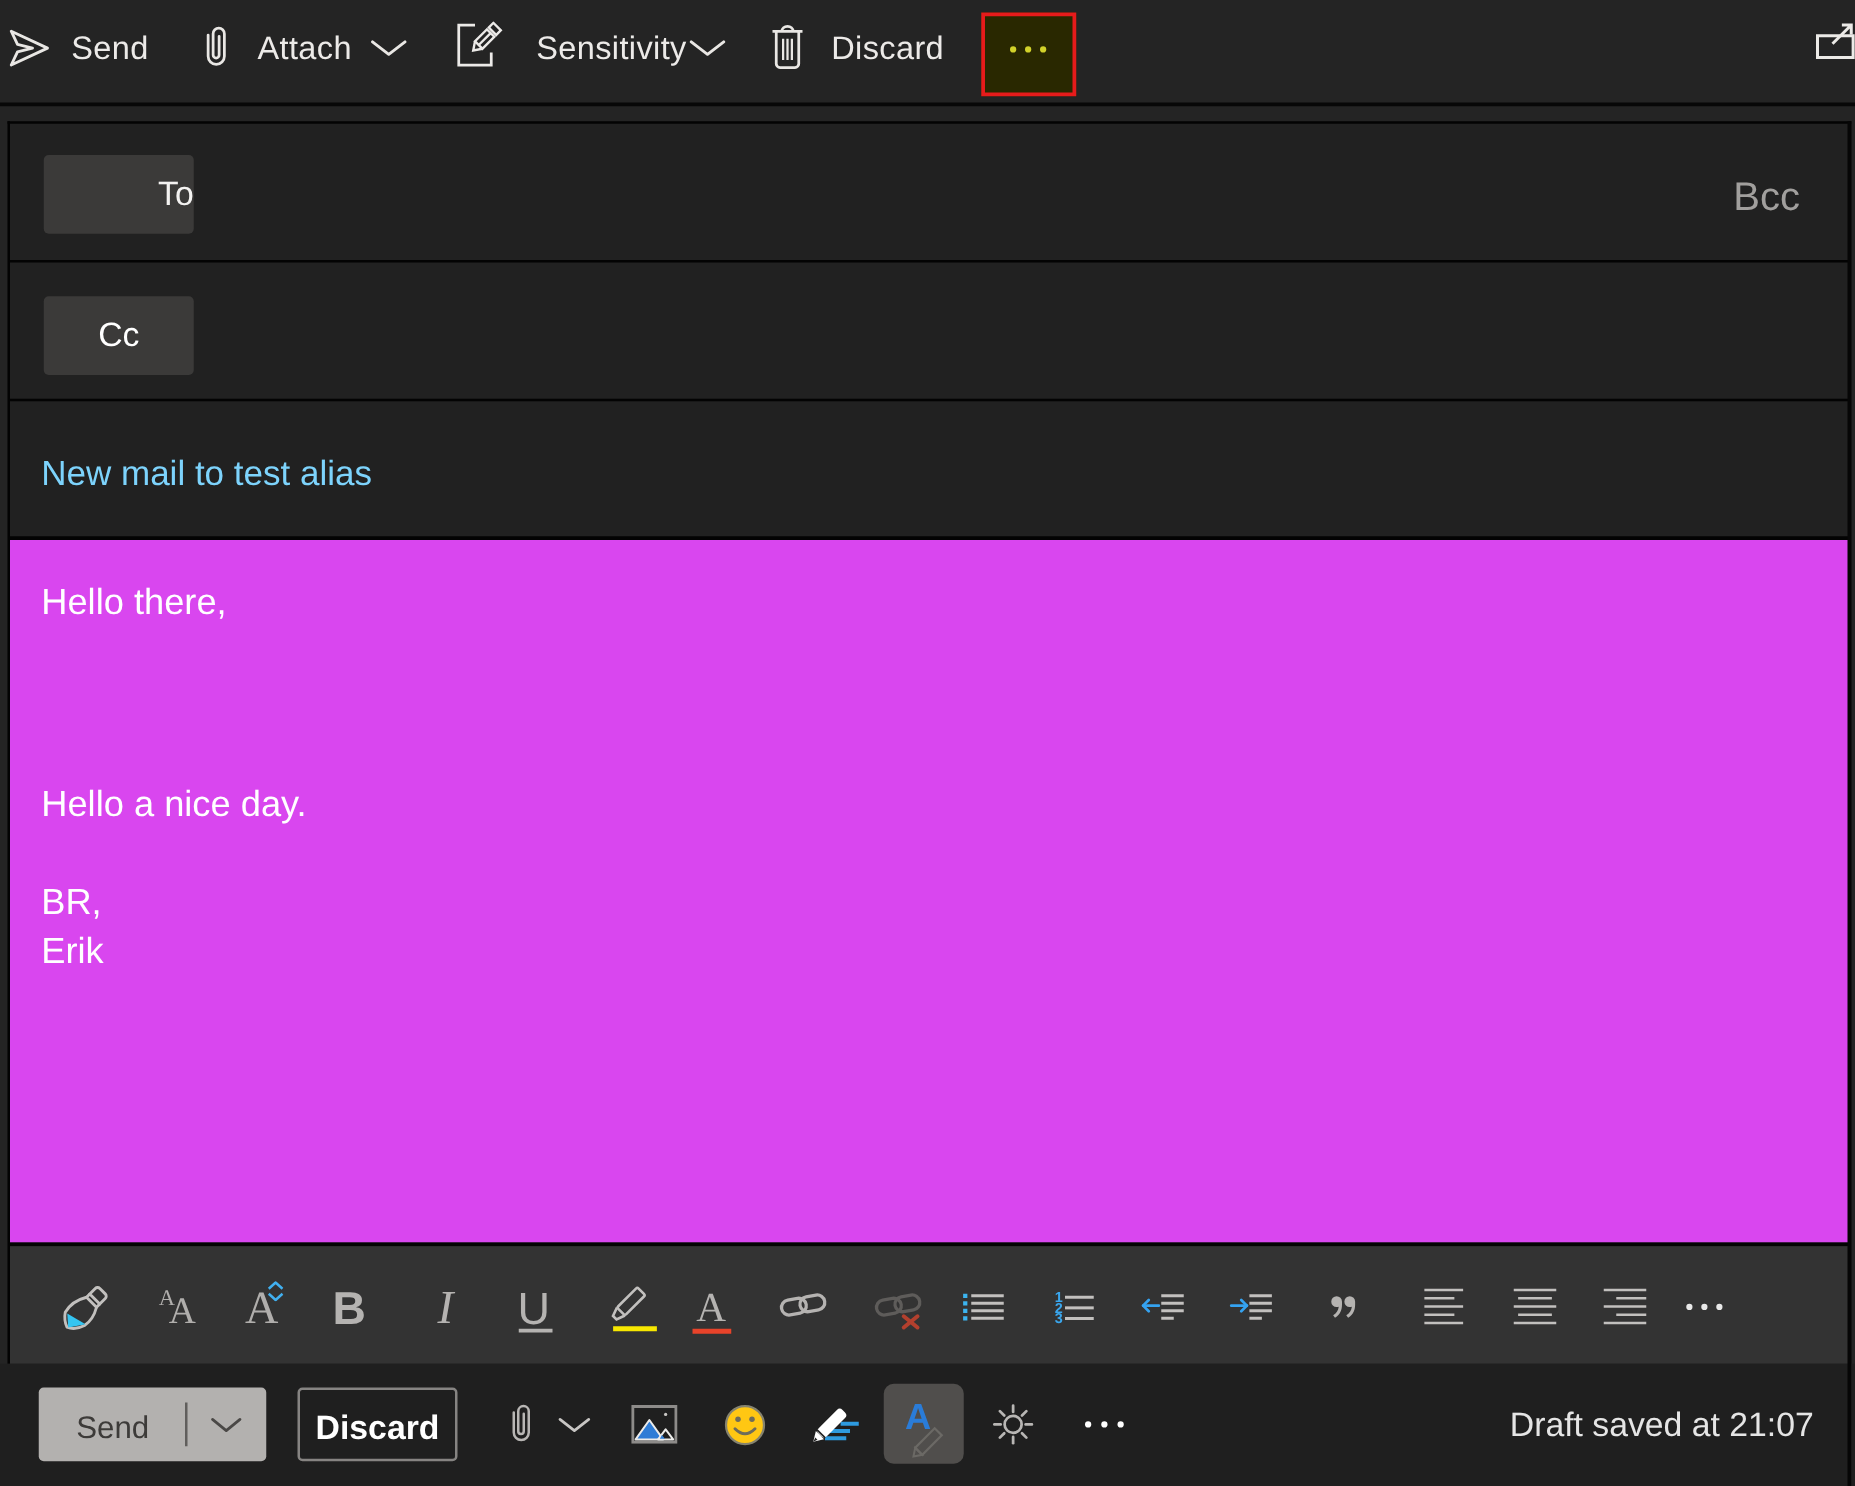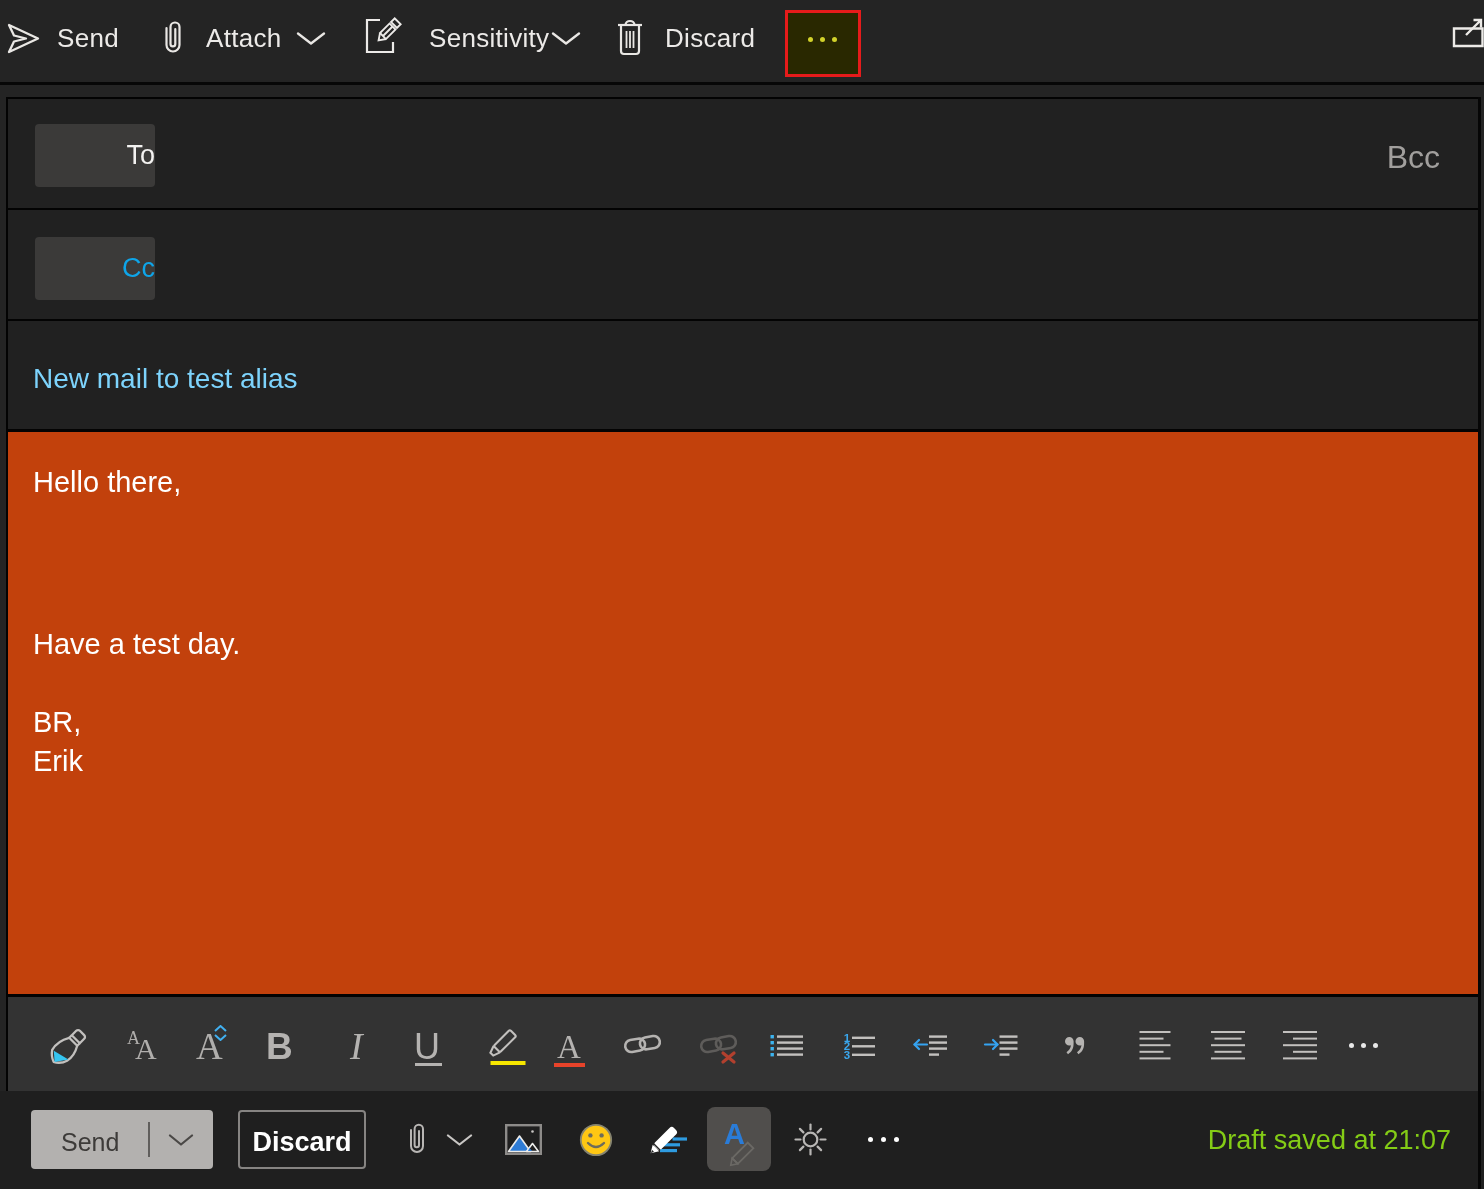--- a/index.html
+++ b/index.html
@@ -64,32 +64,32 @@
 
 <div class="abs" style="left:6px;top:97px;width:1475px;height:994px;border:2px solid #030303;border-bottom:none;background:#212121">
 
   <div class="abs" style="left:0;top:0;width:1471px;height:109px">
     <div class="abs" style="left:27px;top:25px;width:120px;height:63px;background:#3b3a39;border-radius:4px;color:#f3f2f1;font-size:27px;text-align:right;line-height:63px">To</div>
     <div class="abs" style="right:39px;top:0;height:109px;line-height:117px;color:#a19f9d;font-size:32px">Bcc</div>
   </div>
   <div class="abs" style="left:0;top:109px;width:1471px;height:2px;background:#030303"></div>
 
   <div class="abs" style="left:0;top:111px;width:1471px;height:109px">
-    <div class="abs" style="left:27px;top:27px;width:120px;height:63px;background:#3b3a39;border-radius:4px;color:#0ea5e9;font-size:27px;text-align:right;line-height:63px">Cc</div>
+    <div class="abs" style="left:27px;top:27px;width:120px;height:63px;background:#3b3a39;border-radius:4px;color:#ffffff;font-size:27px;text-align:center;line-height:63px">Cc</div>
   </div>
   <div class="abs" style="left:0;top:220px;width:1471px;height:2px;background:#030303"></div>
 
   <div class="abs" style="left:0;top:222px;width:1471px;height:108px">
     <div class="abs" style="left:25px;top:0;height:108px;line-height:116px;color:#7dd3fc;font-size:28px">New mail to test alias</div>
   </div>
   <div class="abs" style="left:0;top:330px;width:1471px;height:3px;background:#030303"></div>
 
-  <div class="abs" style="left:0;top:333px;width:1471px;height:562px;background:#c2410c;color:#ffffff;font-size:29px">
+  <div class="abs" style="left:0;top:333px;width:1471px;height:562px;background:#d946ef;color:#ffffff;font-size:29px">
     <div class="abs" style="left:25px;top:31px;line-height:39px">Hello there,</div>
-    <div class="abs" style="left:25px;top:193px;line-height:39px">Have a test day.</div>
+    <div class="abs" style="left:25px;top:193px;line-height:39px">Hello a nice day.</div>
     <div class="abs" style="left:25px;top:271px;line-height:39px">BR,<br>Erik</div>
   </div>
   <div class="abs" style="left:0;top:895px;width:1471px;height:3px;background:#030303"></div>
 
   <div class="abs" style="left:0;top:898px;width:1471px;height:94px;background:#333333" id="fmtbar">
 
     <svg class="abs" style="left:39px;top:29px" width="44" height="44" viewBox="0 0 44 44">
       <g fill="none" stroke="#c2c0be" stroke-width="2.3" stroke-linejoin="round">
         <path d="M29.2 4.8 a2.6 2.6 0 0 1 3.7 0 l4.3 4.3 a2.6 2.6 0 0 1 0 3.7 l-4.4 4.4 -8 -8 z"></path>
         <path d="M24.8 9.2 l-2.6 2.6 8 8 2.6 -2.6"></path>
@@ -305,16 +305,16 @@
         <path d="M23.6 23.6 L27.1 27.1"></path>
       <path d="M27.1 5.9 L23.6 9.4"></path>
         <path d="M9.4 23.6 L5.9 27.1"></path>
     </g>
   </svg>
 
   <div class="abs" style="left:868px;top:46px;width:5px;height:5px;border-radius:50%;background:#ffffff"></div>
   <div class="abs" style="left:881px;top:46px;width:5px;height:5px;border-radius:50%;background:#ffffff"></div>
   <div class="abs" style="left:894px;top:46px;width:5px;height:5px;border-radius:50%;background:#ffffff"></div>
 
-  <div class="abs" style="right:33px;top:0;height:98px;line-height:98px;color:#84cc16;font-size:27px">Draft saved at 21:07</div>
+  <div class="abs" style="right:33px;top:0;height:98px;line-height:98px;color:#e5e5e5;font-size:27px">Draft saved at 21:07</div>
 </div>
 
 <div class="abs" style="left:1478px;top:97px;width:3px;height:1092px;background:#060606"></div>
 
 </body></html>

